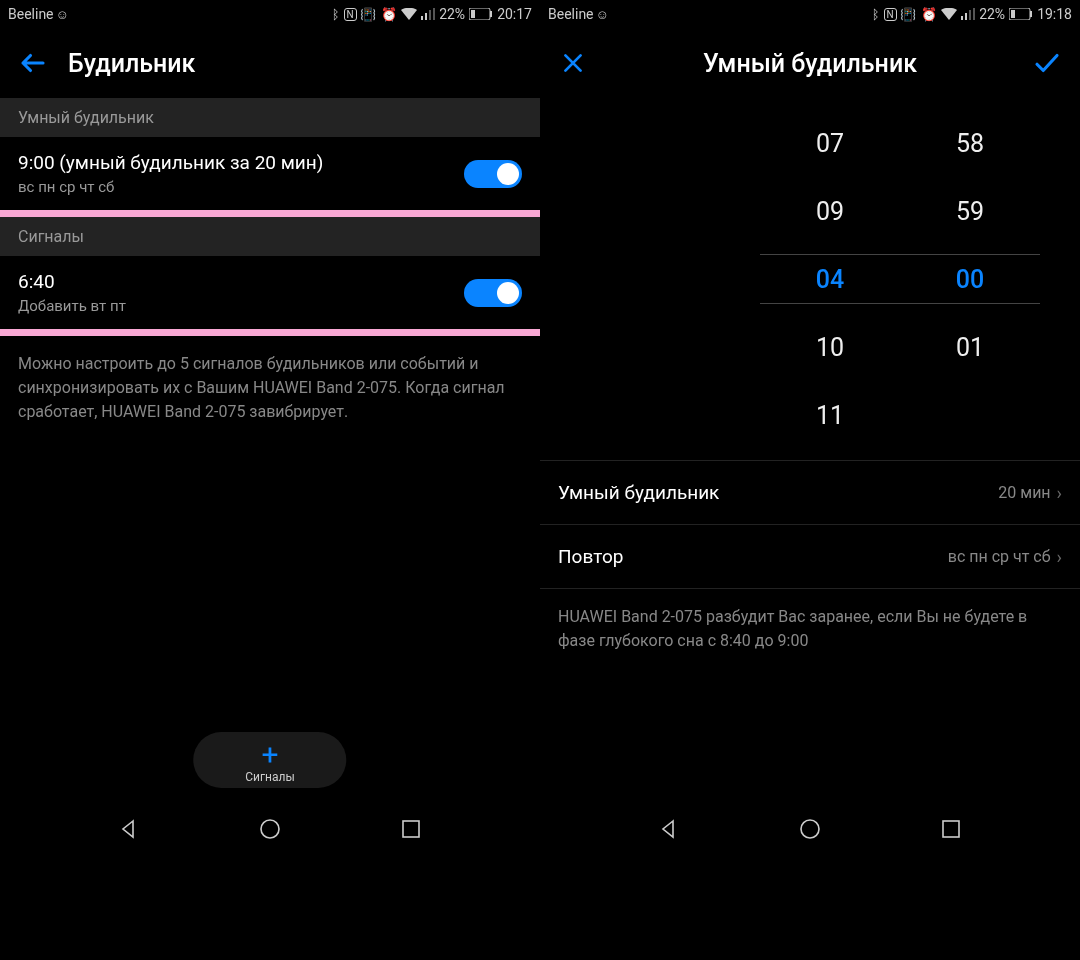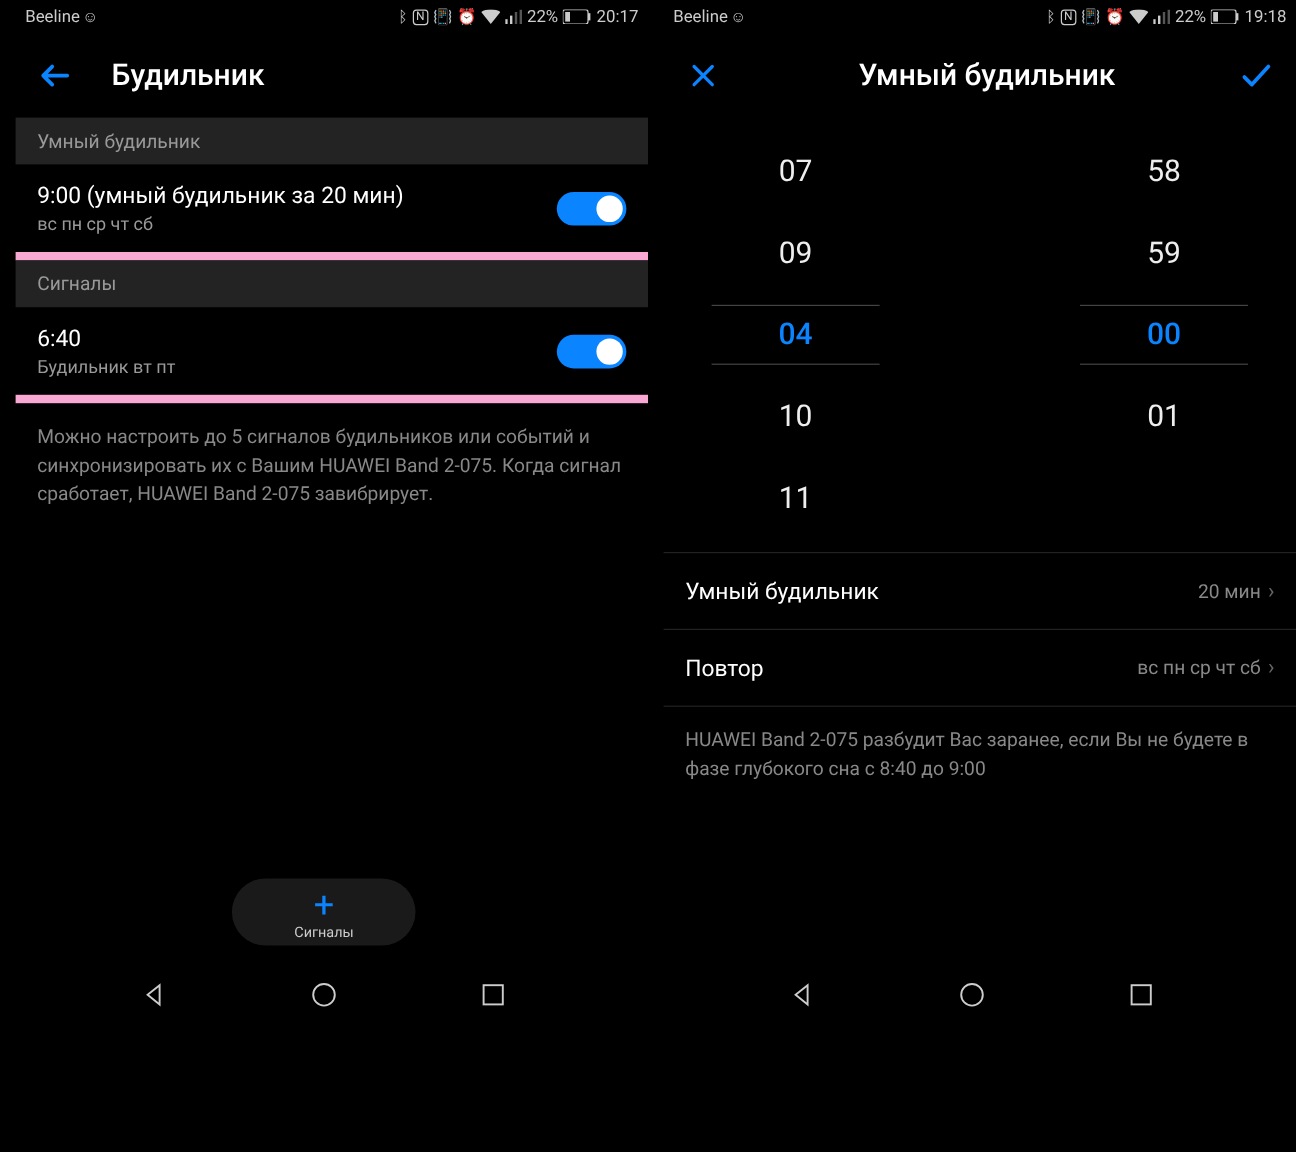--- a/index.html
+++ b/index.html
@@ -5,44 +5,44 @@
   * { box-sizing: border-box; margin: 0; padding: 0; }
   body {
     background: #000;
     font-family: -apple-system, BlinkMacSystemFont, "Segoe UI", Roboto, sans-serif;
     color: #fff;
     width: 1080px;
     height: 960px;
     display: flex;
     overflow: hidden;
   }
-  .screen { width: 540px; height: 856px; background: #000; position: relative; display: flex; flex-direction: column; padding-left: 13px; }
+  .screen { width: 540px; height: 856px; background: #000; position: relative; display: flex; flex-direction: column; }
   .status-bar { height: 28px; display: flex; align-items: center; justify-content: space-between; padding: 0 8px; font-size: 14px; color: #ccc; }
   .status-left { display: flex; align-items: center; gap: 2px; }
   .status-right { display: flex; align-items: center; gap: 4px; }
   .status-icon { font-size: 13px; }
   .header { height: 70px; display: flex; align-items: center; padding: 0 16px; gap: 18px; }
   .header-left-icon { width: 34px; height: 34px; display:flex; align-items:center; justify-content:center; }
-  .header-title { font-size: 25px; font-weight: 500; flex: 1; text-align: left; margin-left: 12px; }
+  .header-title { font-size: 25px; font-weight: 500; flex: 1; text-align: left; }
   .header-title.center { text-align: center; }
   .section-header { background: #232323; color: #999; font-size: 16px; padding: 10px 18px; }
   .row { padding: 14px 18px; border-bottom: 7px solid #f9a8d4; display: flex; align-items: center; justify-content: space-between; }
   .row-stack { display: flex; flex-direction: column; gap: 4px; }
   .row-title { font-size: 19px; color: #fff; }
   .row-sub { font-size: 15px; color: #999; }
   .toggle { width: 58px; height: 28px; background: #0a84ff; border-radius: 14px; position: relative; }
   .toggle::after { content:""; position:absolute; width:22px; height:22px; background:#fff; border-radius:50%; top:3px; right:3px; }
   .info-text { color: #888; font-size: 16px; line-height: 1.5; padding: 16px 18px; }
   .add-btn-wrap { position: absolute; bottom: 68px; left: 50%; transform: translateX(-50%); }
   .add-btn { background: #1a1a1a; border-radius: 32px; padding: 8px 52px 4px; display:flex; flex-direction:column; align-items:center; gap:0px; }
   .add-plus { color: #0a84ff; font-size: 30px; line-height: 1; }
   .add-label { color: #ccc; font-size: 12px; }
   .nav-bar { position:absolute; bottom:0; left:0; right:0; height:54px; display:flex; align-items:center; justify-content:space-evenly; }
   .nav-icon { width: 24px; height: 24px; }
-  .wheel-wrap { display:flex; justify-content:space-between; padding: 20px 40px 20px; }
+  .wheel-wrap { display:flex; justify-content:flex-end; padding: 20px 40px 20px; }
   .wheel-col { display:flex; flex-direction:column; align-items:center; gap:18px; width: 140px; position:relative; }
   .wheel-item { font-size: 25px; color: #eee; height: 50px; display:flex; align-items:center; justify-content:center; width:100%; }
   .wheel-item.selected { color: #0a84ff; font-weight: 500; border-top:1px solid #444; border-bottom:1px solid #444; }
   .setting-row { display:flex; align-items:center; justify-content:space-between; padding: 20px 18px; border-bottom:1px solid #222; }
   .setting-label { font-size: 19px; }
   .setting-value { color: #888; font-size: 16px; display:flex; align-items:center; gap:6px; }
   .chevron { color:#666; font-size:18px; }
   svg { display:block; }
 </style>
 </head>
@@ -99,21 +99,21 @@
       <div class="row-title">9:00 (умный будильник за 20 мин)</div>
       <div class="row-sub">вс пн ср чт сб</div>
     </div>
     <div class="toggle"></div>
   </div>
 
   <div class="section-header">Сигналы</div>
   <div class="row">
     <div class="row-stack">
       <div class="row-title">6:40</div>
-      <div class="row-sub">Будильник  вт пт</div>
+      <div class="row-sub">Добавить  вт пт</div>
     </div>
     <div class="toggle"></div>
   </div>
 
   <div class="info-text">Можно настроить до 5 сигналов будильников или событий и синхронизировать их с Вашим HUAWEI Band 2-075. Когда сигнал сработает, HUAWEI Band 2-075 завибрирует.</div>
 
   <div class="add-btn-wrap">
     <div class="add-btn">
       <span class="add-plus">+</span>
       <span class="add-label">Сигналы</span>

